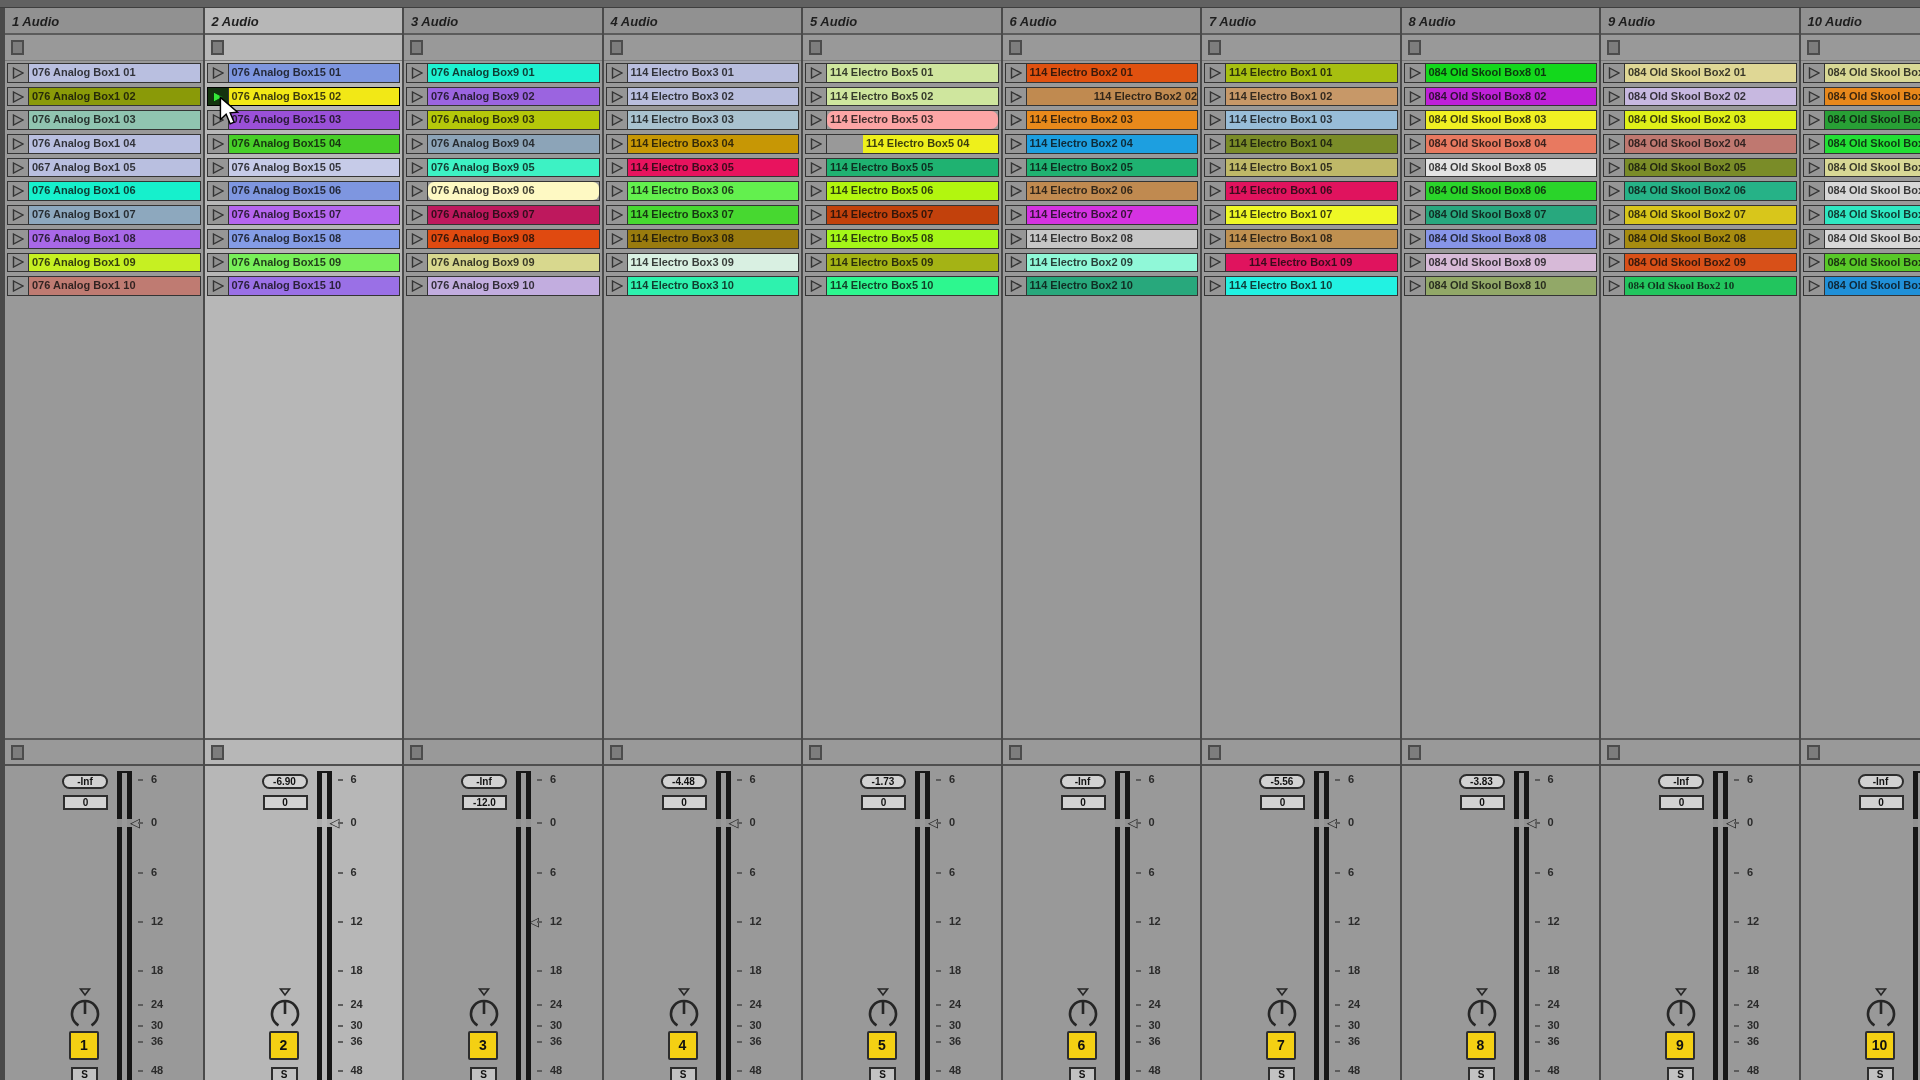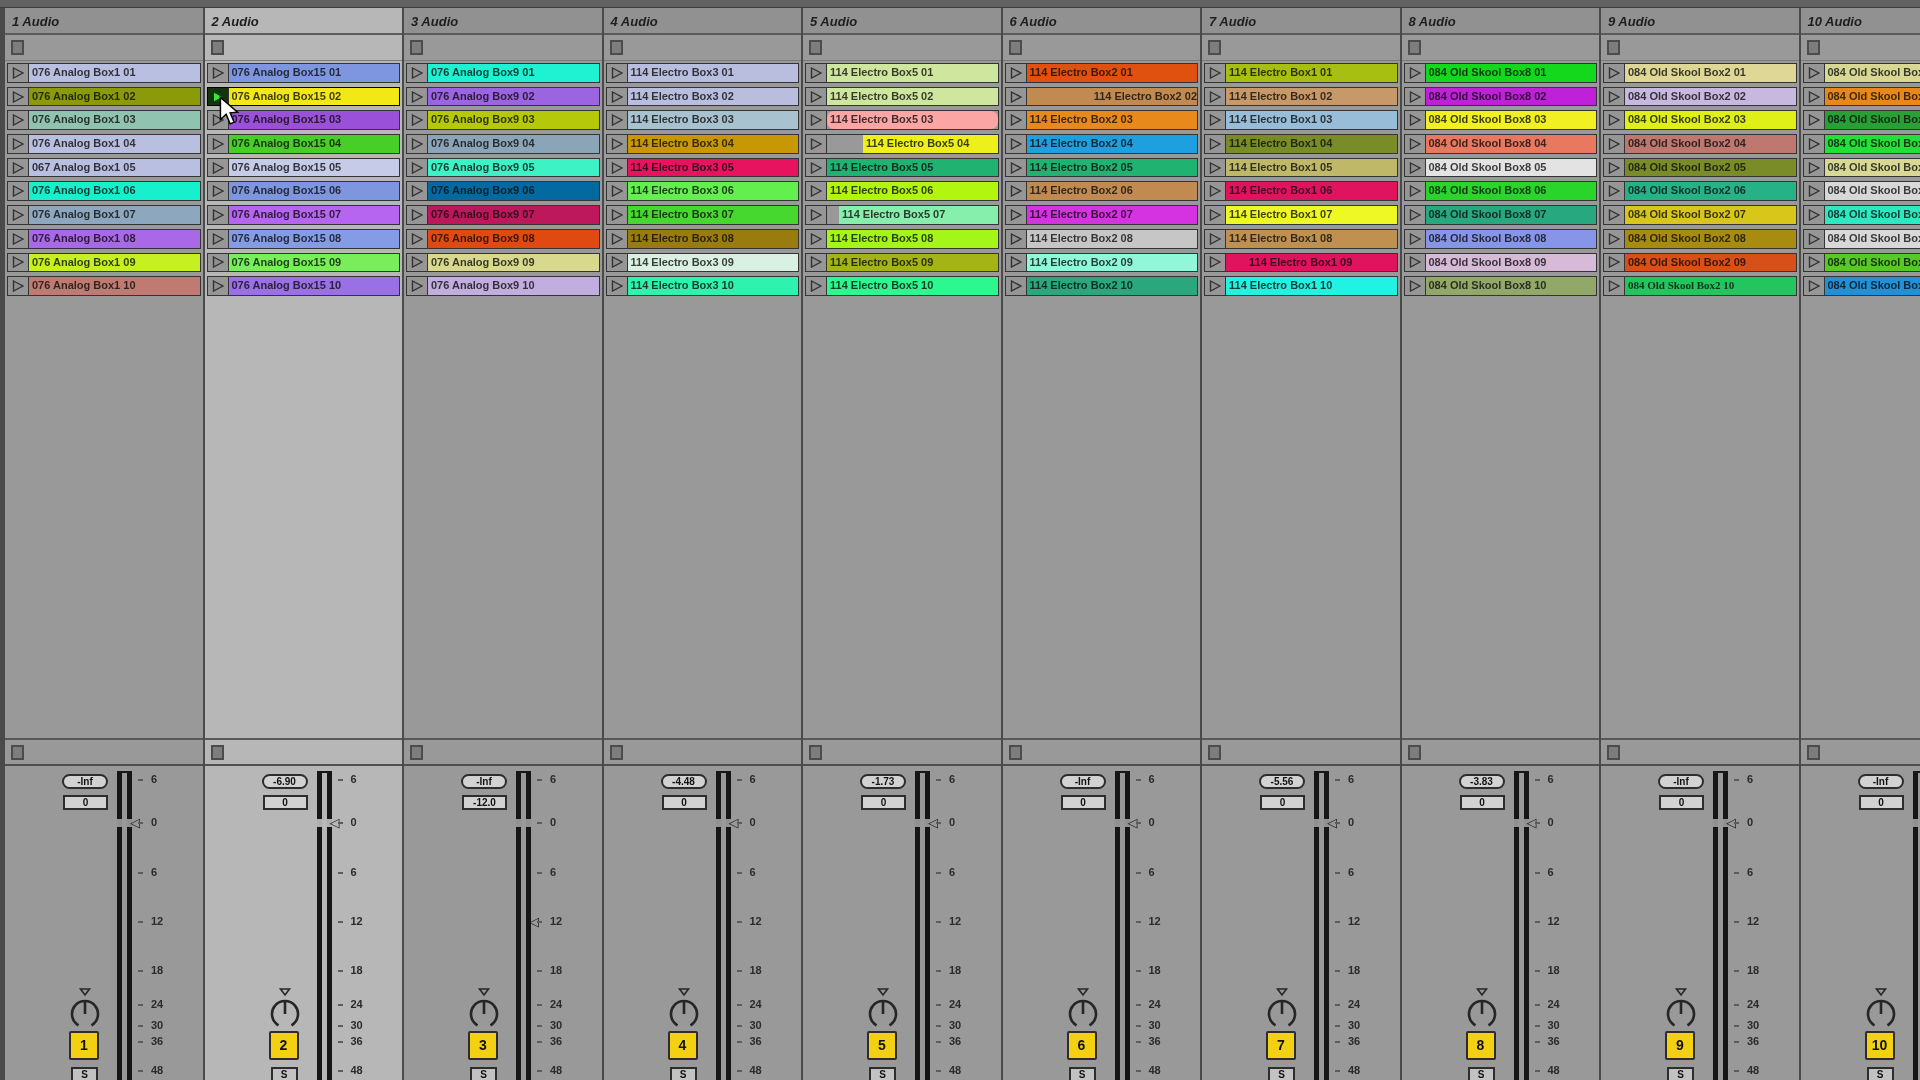--- a/index.html
+++ b/index.html
@@ -416,21 +416,21 @@
             <div class="clip-name" style="background: rgb(61, 242, 196);">076 Analog Box9 05</div>
           </div>
         </div>
         <div class="clip-row">
           <div class="clip-slot">
             <div class="play-btn">
               <svg width="12" height="12" viewBox="0 0 12 12">
                 <polygon points="1.5,1 11,6 1.5,11" fill="#8f8f8f" stroke="#343434" stroke-width="1.4"></polygon>
               </svg>
             </div>
-            <div class="clip-name" style="background: #0369a1;">076 Analog Box9 06</div>
+            <div class="clip-name" style="background: #fef9c3; border-radius: 6px;">076 Analog Box9 06</div>
           </div>
         </div>
         <div class="clip-row">
           <div class="clip-slot">
             <div class="play-btn">
               <svg width="12" height="12" viewBox="0 0 12 12">
                 <polygon points="1.5,1 11,6 1.5,11" fill="#8f8f8f" stroke="#343434" stroke-width="1.4"></polygon>
               </svg>
             </div>
             <div class="clip-name" style="background: #be185d;">076 Analog Box9 07</div>
@@ -722,21 +722,21 @@
             <div class="clip-name" style="background: rgb(178, 246, 15);">114 Electro Box5 06</div>
           </div>
         </div>
         <div class="clip-row">
           <div class="clip-slot">
             <div class="play-btn">
               <svg width="12" height="12" viewBox="0 0 12 12">
                 <polygon points="1.5,1 11,6 1.5,11" fill="#8f8f8f" stroke="#343434" stroke-width="1.4"></polygon>
               </svg>
             </div>
-            <div class="clip-name" style="background: #86efac; margin-left: 12px;">114 Electro Box5 07</div>
+            <div class="clip-name" style="background: #c2410c;">114 Electro Box5 07</div>
           </div>
         </div>
         <div class="clip-row">
           <div class="clip-slot">
             <div class="play-btn">
               <svg width="12" height="12" viewBox="0 0 12 12">
                 <polygon points="1.5,1 11,6 1.5,11" fill="#8f8f8f" stroke="#343434" stroke-width="1.4"></polygon>
               </svg>
             </div>
             <div class="clip-name" style="background: rgb(164, 246, 24);">114 Electro Box5 08</div>

